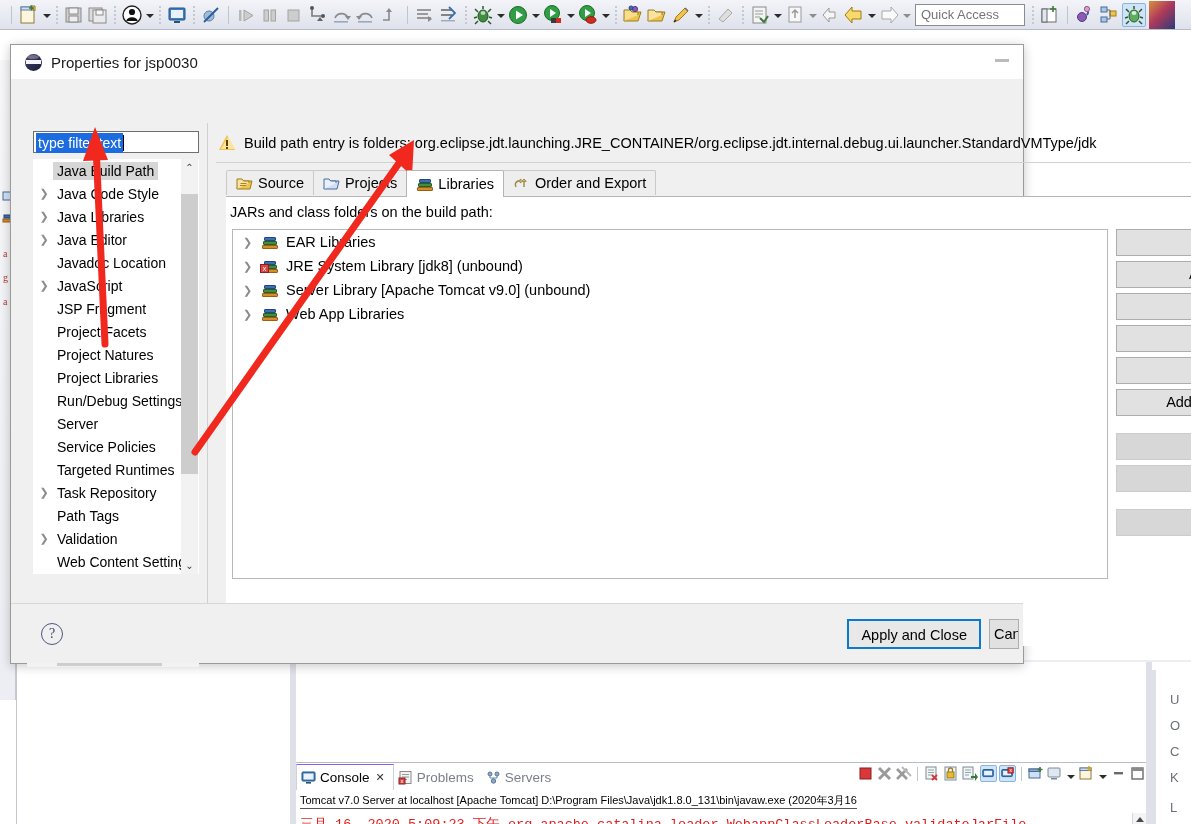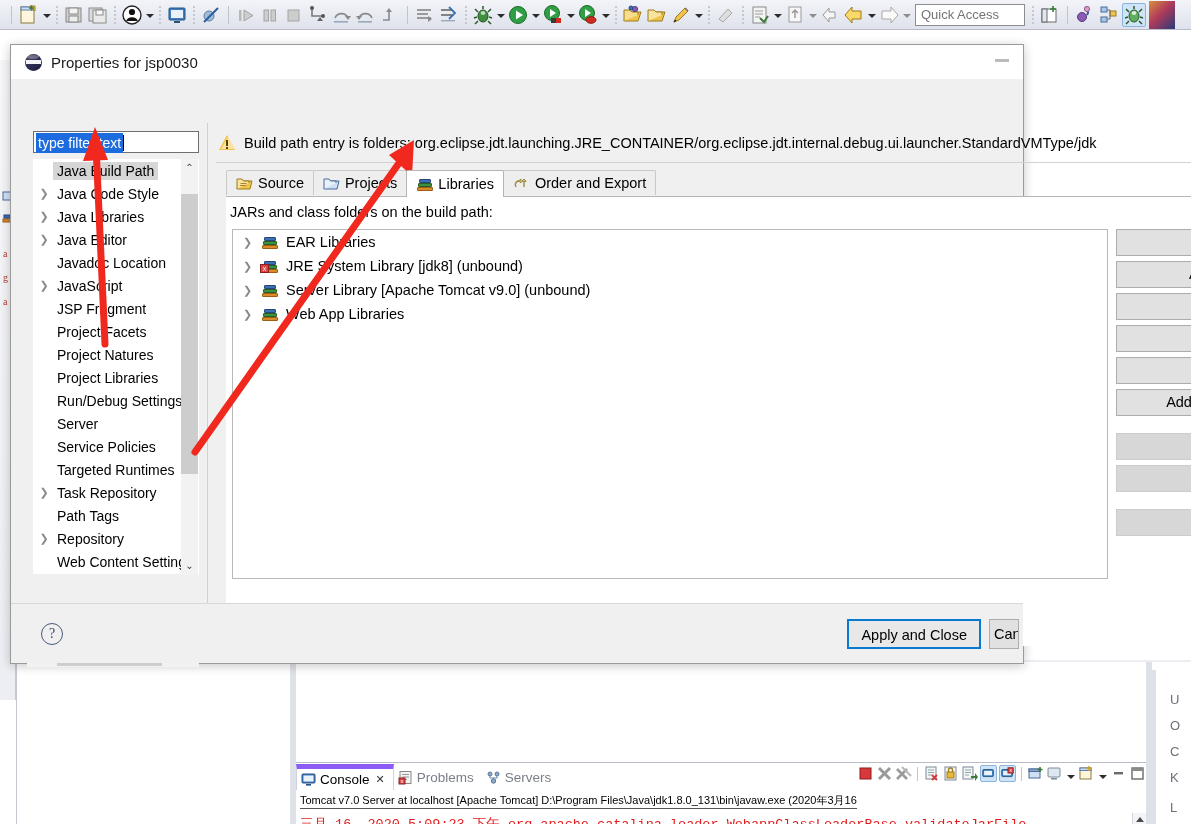--- a/index.html
+++ b/index.html
@@ -46,21 +46,21 @@
      background: linear-gradient(to bottom,#f7f7f9,#eceef3); border-right:1px solid #c6c8cf; }
   .left-strip .ls-ico { position:absolute; left:2px; width:12px; height:12px; }
   .left-strip .ls-txt { position:absolute; left:3px; font-size:10px; color:#b03a2e; font-family:"Liberation Serif",serif;}
   .vert-divider { position:absolute; width:6px; background:#dfe1e8; }
 
   
   .console-panel { position:absolute; left:296px; top:732px; width:850px; height:92px; background:#fff;
      border-top:1px solid #b8bcc6; }
   .console-tabs { position:absolute; left:0; top:0; height:28px; display:flex; align-items:center; }
   .c-tab { display:flex; align-items:center; height:26px; padding:0 8px 0 4px; font-size:13.5px; white-space:nowrap; }
-  .c-tab.active { background:#fff; color:#000; border-top:5px solid #8b5cf6;
+  .c-tab.active { background:#fff; color:#000; border-top:1px solid #8b5cf6;
                   border-left:1px solid #cfd2da; border-right:1px solid #cfd2da; }
   .c-tab.inactive { color:#7b7f89; }
   .c-tab .ci { width:15px; height:15px; margin-right:4px; position:relative; flex:none; }
   .c-close { margin-left:6px; font-size:11px; color:#333; }
 
   .console-toolbar { position:absolute; right:0; top:2px; display:flex; align-items:center; gap:2px; }
   .ct-ico { width:17px; height:17px; position:relative; }
   .ct-ico.sel { background:#cfe4f7; border:1px solid #8ab4de; border-radius:2px; }
   .ct-sep { width:1px; height:14px; background:#c2c4cc; margin:0 3px; }
 
@@ -675,21 +675,21 @@
           <div class="tree-row">
             <span class="twisty">❯</span>
             <span class="lbl">Task Repository</span>
           </div>
           <div class="tree-row">
             <span class="twisty"></span>
             <span class="lbl">Path Tags</span>
           </div>
           <div class="tree-row">
             <span class="twisty">❯</span>
-            <span class="lbl">Repository</span>
+            <span class="lbl">Validation</span>
           </div>
           <div class="tree-row">
             <span class="twisty"></span>
             <span class="lbl">Web Content Settings</span>
           </div>
           <div class="tree-row">
             <span class="twisty"></span>
           </div>
         </div>
 

